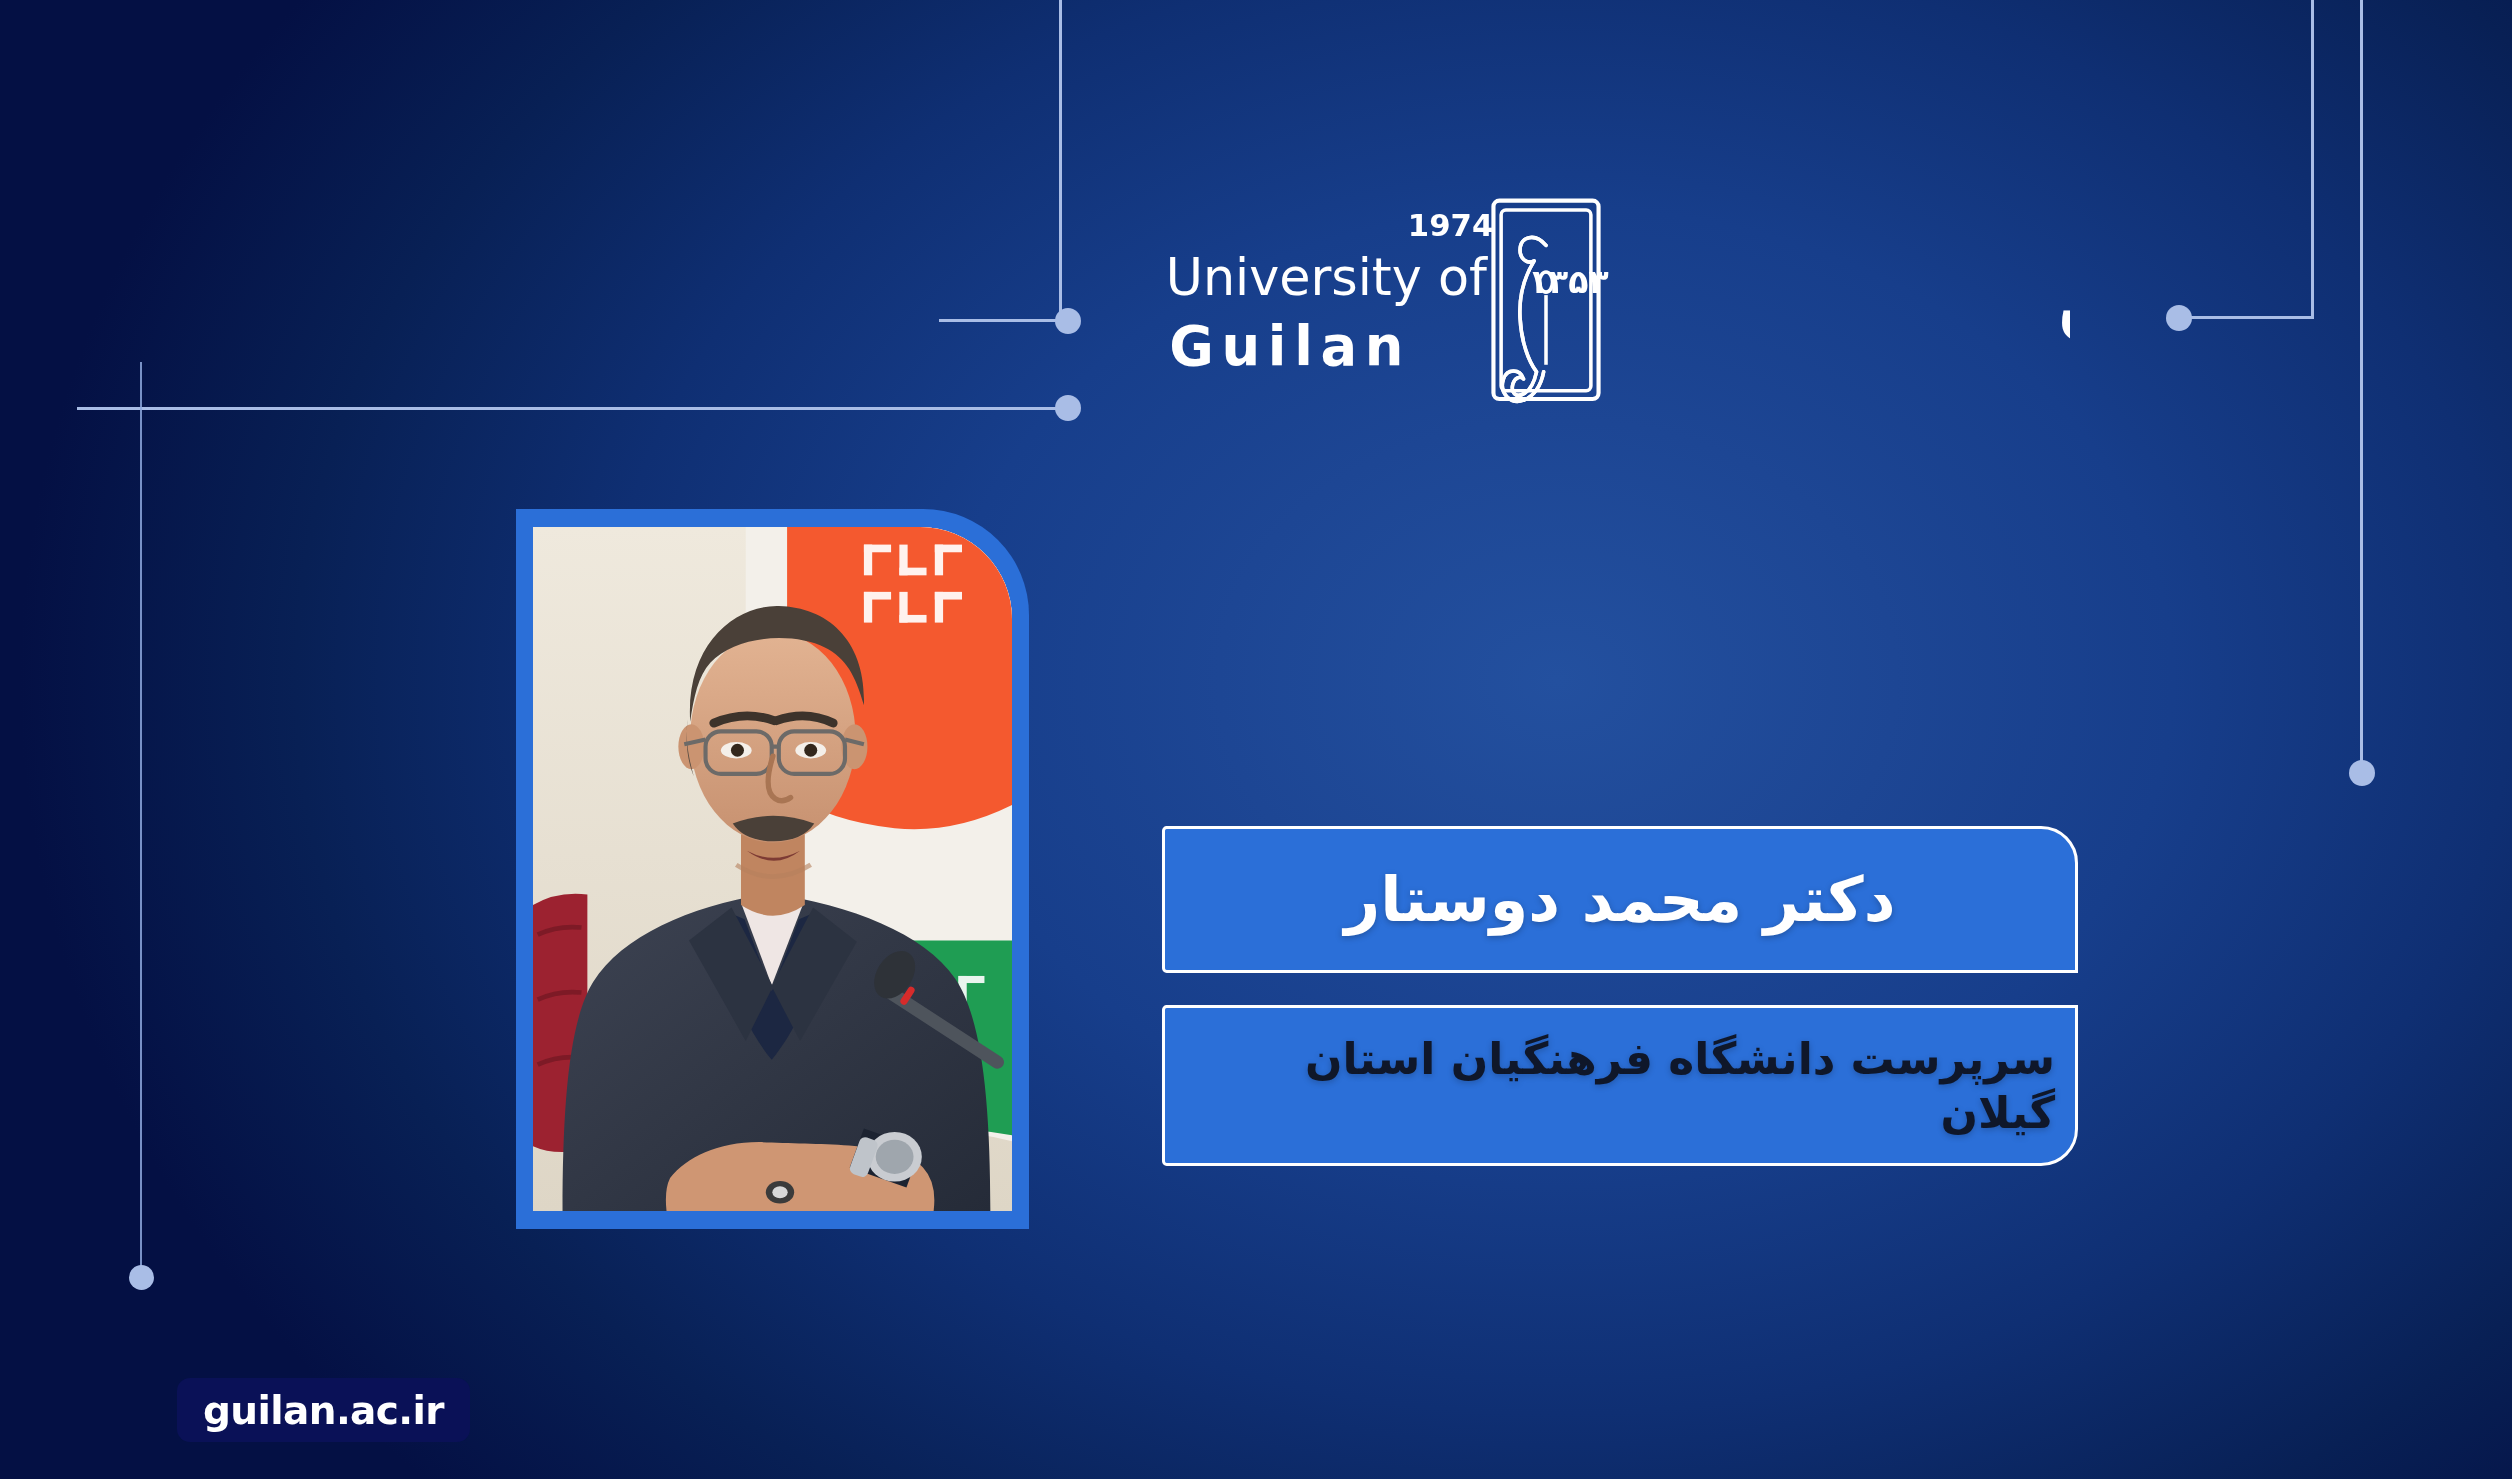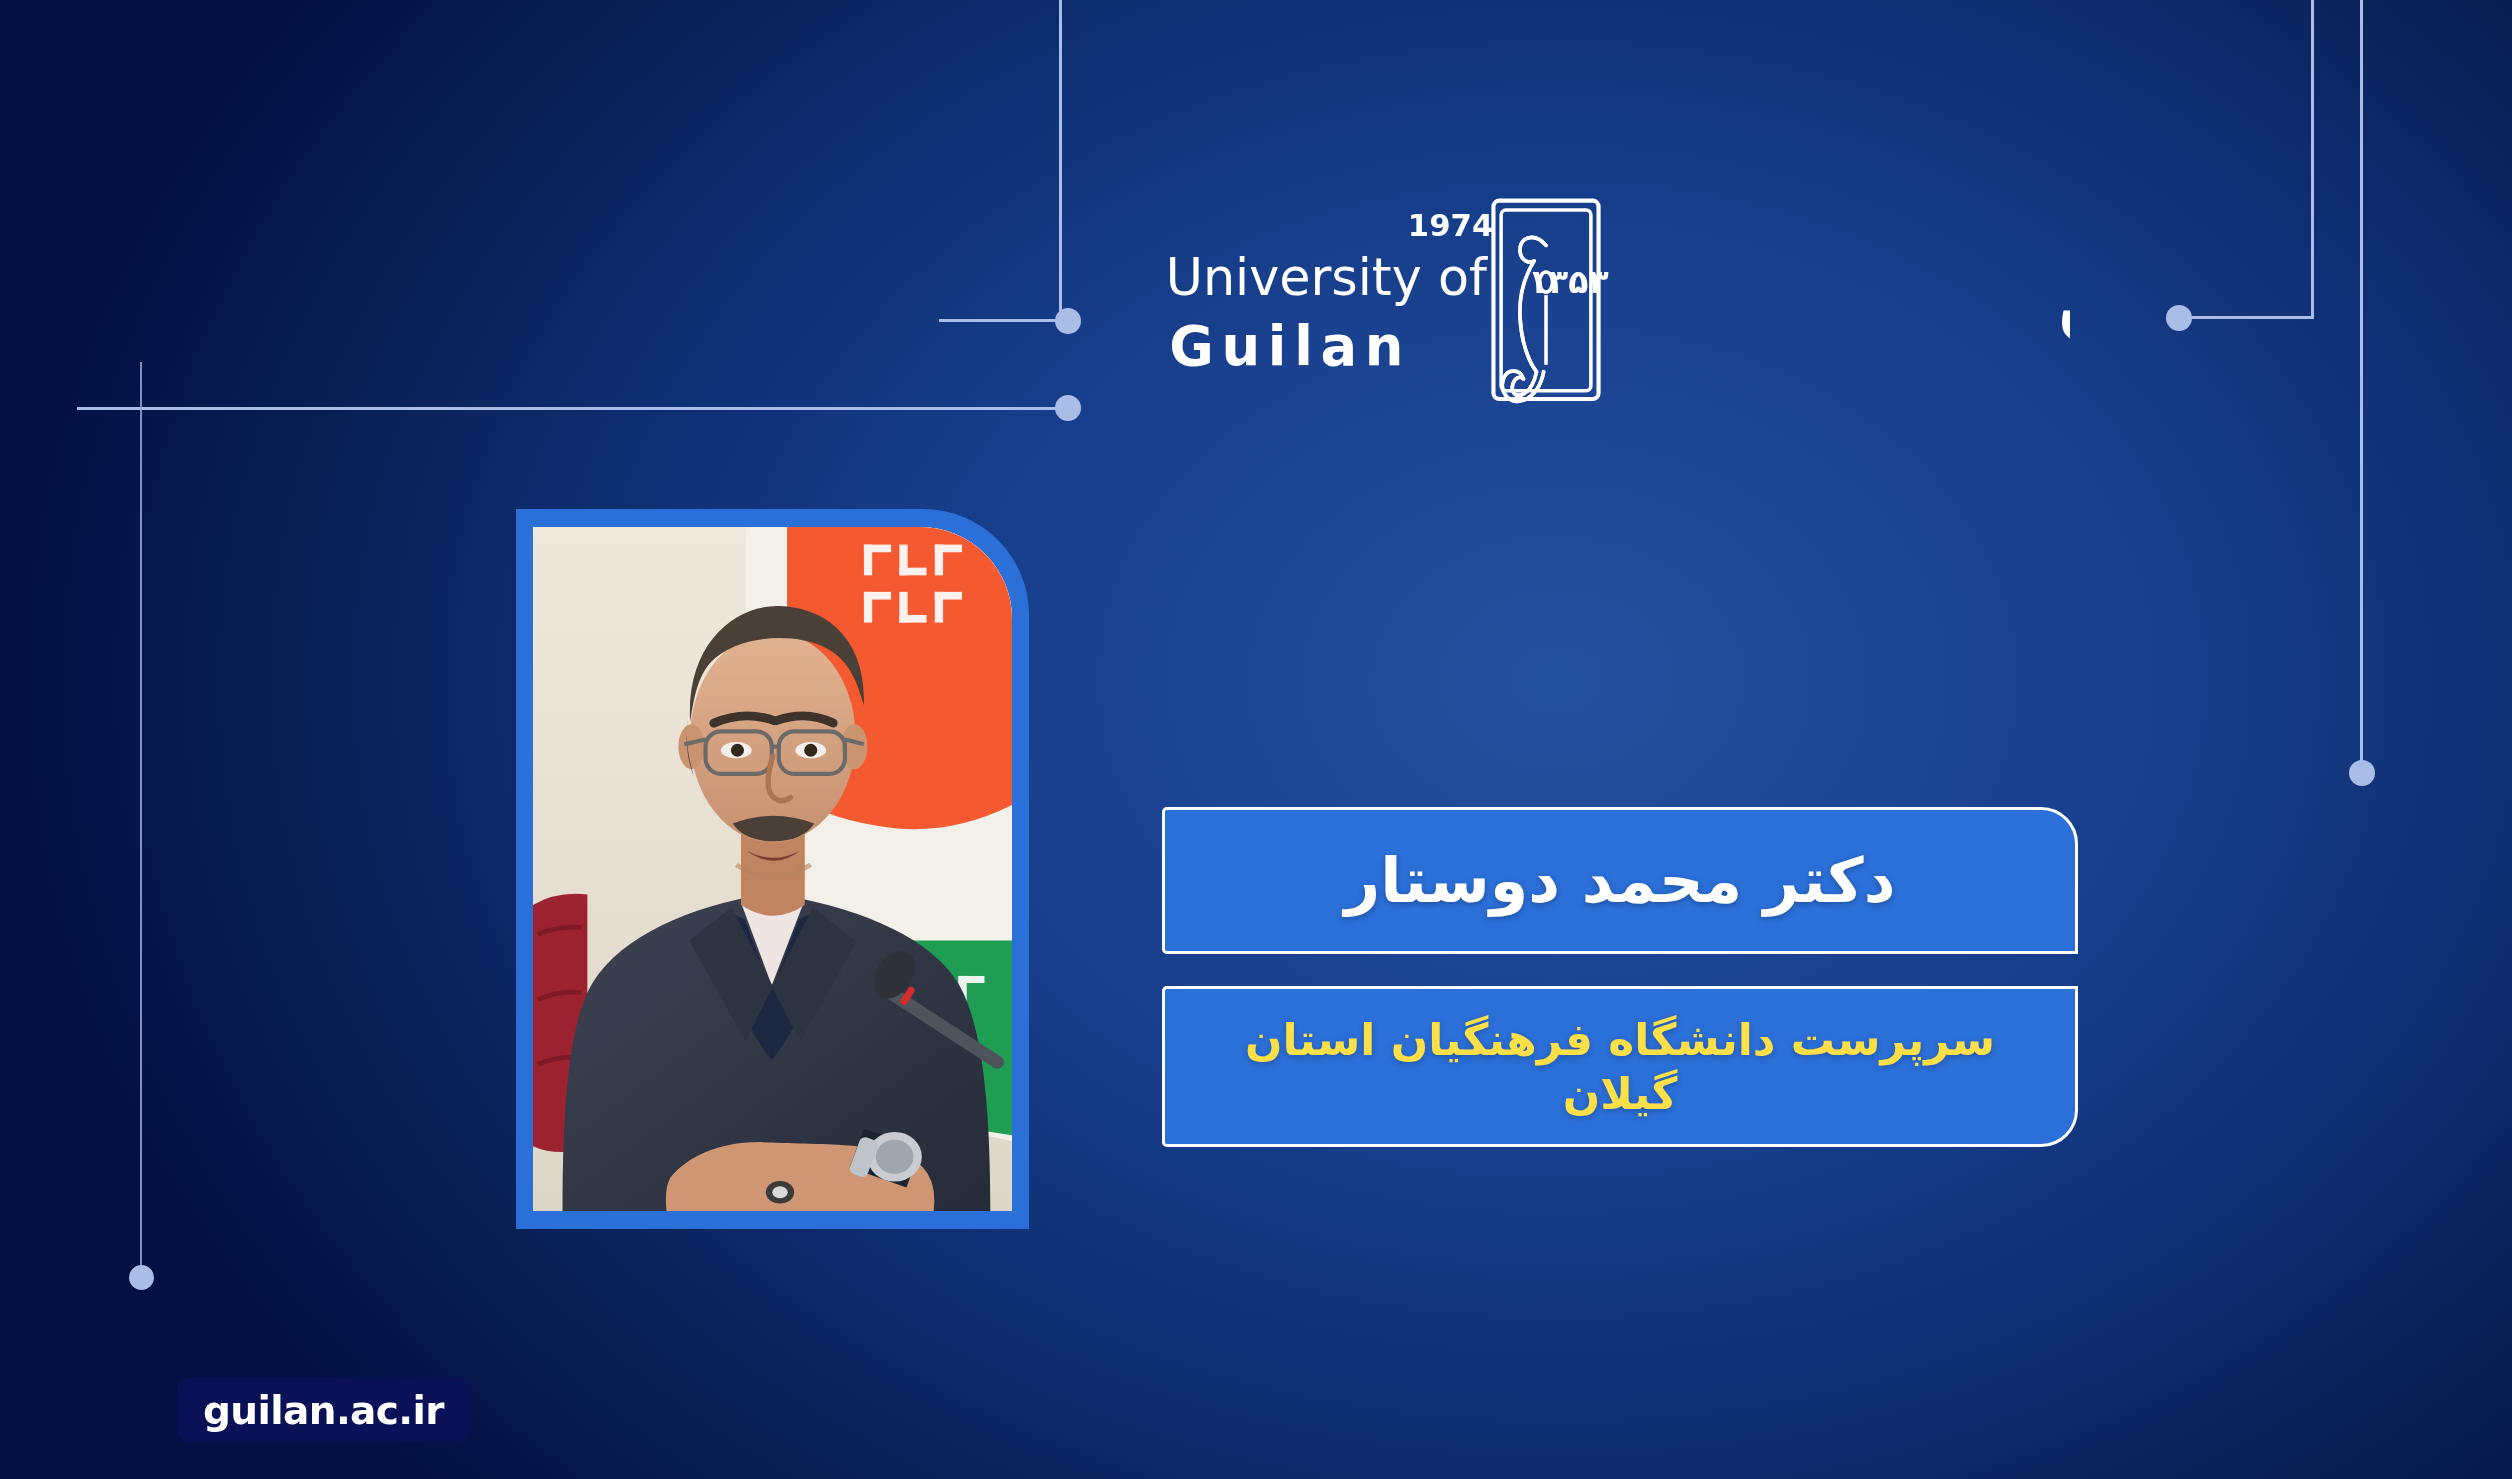--- a/index.html
+++ b/index.html
@@ -46,43 +46,45 @@
 
   
   .banner{
     position:absolute;
     background:#2b6fd8;
     border:3px solid #ffffff;
     display:flex;align-items:center;justify-content:center;
     direction:rtl;
     text-align:center;
     line-height:1.22;
+    margin-top:19px;
   }
   #name-banner{
     left:1162px;top:807px;width:916px;height:147px;
     border-top-right-radius:37px;
     border-bottom-right-radius:0;
     border-top-left-radius:4.7px;border-bottom-left-radius:4.7px;
   }
   #name-banner .txt{
     color:#ffffff;font-size:62px;font-weight:700;
     letter-spacing:-0.6px;
     text-shadow:0 2.4px 6px rgba(0,0,0,.25);
   }
   #title-banner{
     left:1162px;top:986px;width:916px;height:161px;
     border-bottom-right-radius:37px;
     border-top-right-radius:0;
     border-top-left-radius:4.7px;border-bottom-left-radius:4.7px;
     padding:3.5px 20px;
   }
   #title-banner .txt{
-    color:#fde047;font-size:44px;font-weight:700;
+    color:#0f172a;font-size:44px;font-weight:700;
     letter-spacing:-0.6px;
     text-shadow:0 2.4px 6px rgba(0,0,0,.22);
+    text-align:right;
   }
 
   
   #url-badge{
     position:absolute;left:177px;top:1378px;
     height:64px;padding:8px 26px;
     background:#0a1157;
     border-radius:13px;
     display:flex;align-items:center;justify-content:center;
   }

